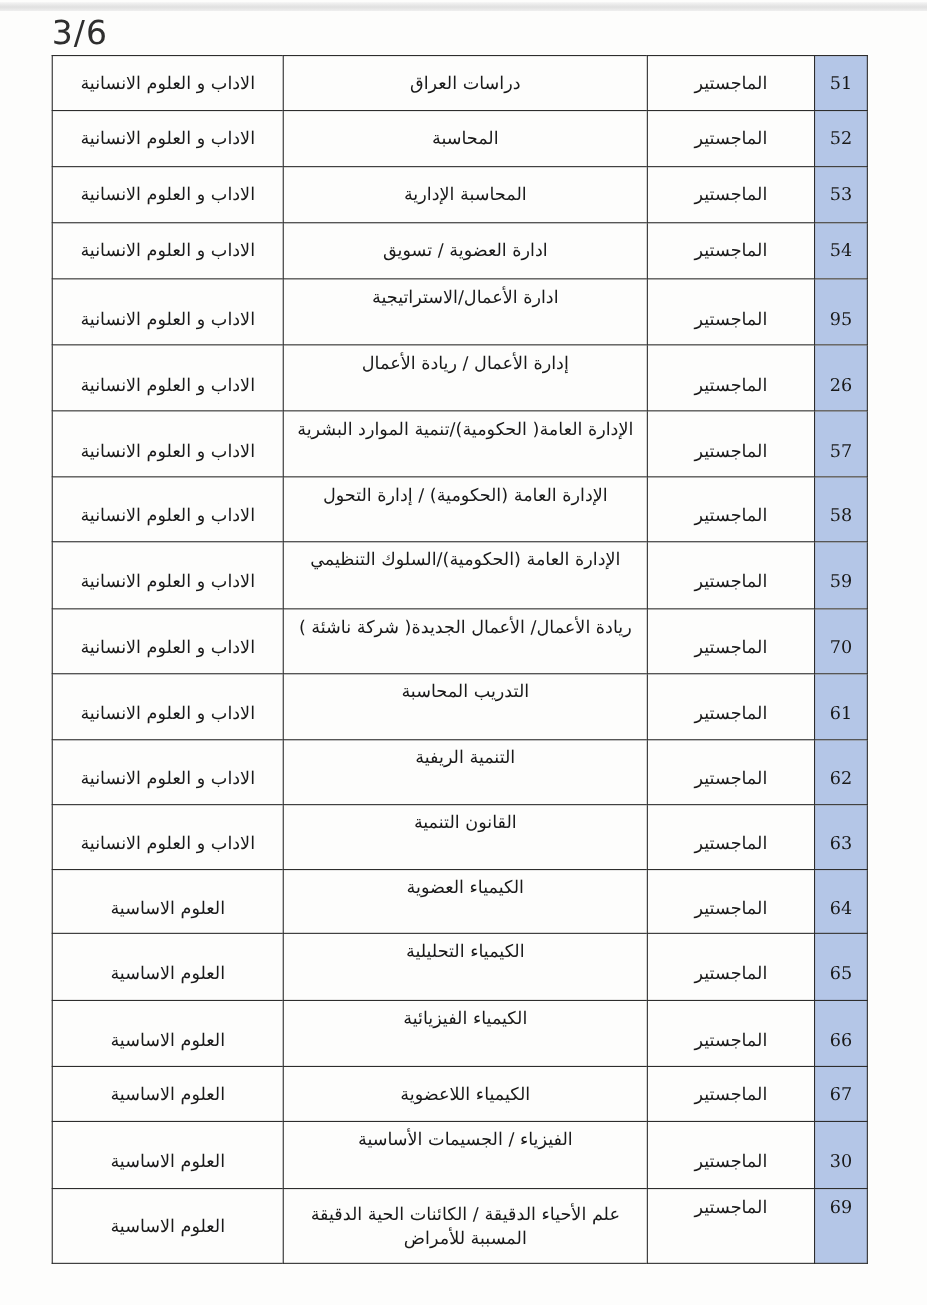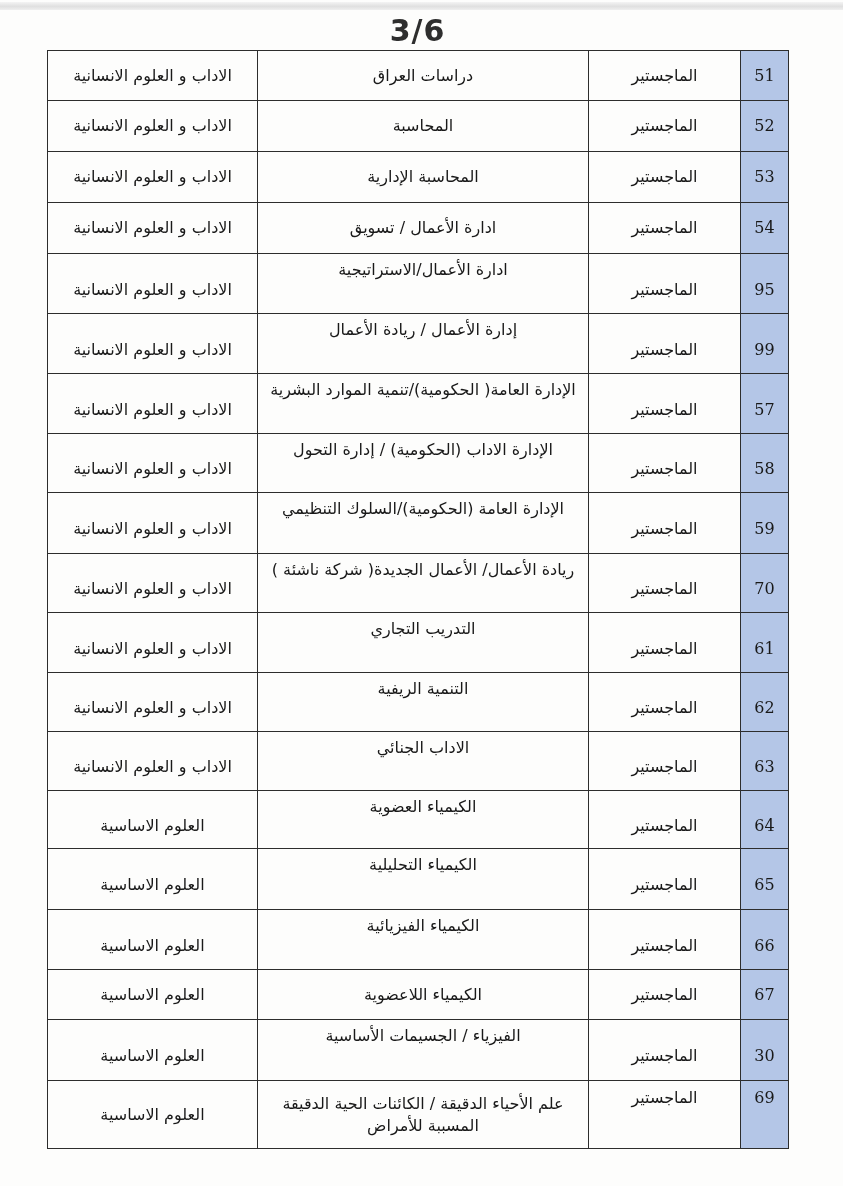--- a/index.html
+++ b/index.html
@@ -9,22 +9,22 @@
     font-family:"DejaVu Sans",sans-serif;
     position:relative;
     overflow:hidden;
   }
   .scan-band{
     position:absolute;top:2px;left:0;width:843px;height:8px;
     background:linear-gradient(#f4f4f4,#e0e0e0 55%,#efefef);
   }
   .page-number{
     position:absolute;top:11px;left:47px;width:741px;
-    text-align:center;
-    font-size:30px;line-height:39px;font-weight:700;
+    text-align:left;
+    font-size:30px;line-height:39px;font-weight:400;
     color:#2e2e2e;letter-spacing:1px;
     z-index:2;
     font-family:"DejaVu Sans",sans-serif;
   }
   table.programs{
     position:absolute;top:50px;left:47px;
     width:741px;
     border-collapse:collapse;
     table-layout:fixed;
     direction:rtl;
@@ -94,75 +94,75 @@
   </tr>
       <tr style="height: 51px;">
     <td class="num">53</td>
     <td class="degree">الماجستير</td>
     <td class="program">المحاسبة الإدارية</td>
     <td class="category">الاداب و العلوم الانسانية</td>
   </tr>
       <tr style="height: 51px;">
     <td class="num">54</td>
     <td class="degree">الماجستير</td>
-    <td class="program">ادارة الأعمال / تسويق</td>
+    <td class="program">ادارة العضوية / تسويق</td>
     <td class="category">الاداب و العلوم الانسانية</td>
   </tr>
       <tr class="program-top" style="height: 60px;">
     <td class="num">95</td>
     <td class="degree">الماجستير</td>
     <td class="program">ادارة الأعمال/الاستراتيجية</td>
     <td class="category">الاداب و العلوم الانسانية</td>
   </tr>
       <tr class="program-top" style="height: 60px;">
-    <td class="num">99</td>
+    <td class="num">26</td>
     <td class="degree">الماجستير</td>
     <td class="program">إدارة الأعمال / ريادة الأعمال</td>
     <td class="category">الاداب و العلوم الانسانية</td>
   </tr>
       <tr class="program-top" style="height: 60px;">
     <td class="num">57</td>
     <td class="degree">الماجستير</td>
     <td class="program">الإدارة العامة( الحكومية)/تنمية الموارد البشرية</td>
     <td class="category">الاداب و العلوم الانسانية</td>
   </tr>
       <tr class="program-top" style="height: 59px;">
     <td class="num">58</td>
     <td class="degree">الماجستير</td>
-    <td class="program">الإدارة الاداب (الحكومية) / إدارة التحول</td>
+    <td class="program">الإدارة العامة (الحكومية) / إدارة التحول</td>
     <td class="category">الاداب و العلوم الانسانية</td>
   </tr>
       <tr class="program-top" style="height: 61px;">
     <td class="num">59</td>
     <td class="degree">الماجستير</td>
     <td class="program">الإدارة العامة (الحكومية)/السلوك التنظيمي</td>
     <td class="category">الاداب و العلوم الانسانية</td>
   </tr>
       <tr class="program-top" style="height: 59px;">
     <td class="num">70</td>
     <td class="degree">الماجستير</td>
     <td class="program">ريادة الأعمال/ الأعمال الجديدة( شركة ناشئة )</td>
     <td class="category">الاداب و العلوم الانسانية</td>
   </tr>
       <tr class="program-top" style="height: 60px;">
     <td class="num">61</td>
     <td class="degree">الماجستير</td>
-    <td class="program">التدريب التجاري</td>
+    <td class="program">التدريب المحاسبة</td>
     <td class="category">الاداب و العلوم الانسانية</td>
   </tr>
       <tr class="program-top" style="height: 59px;">
     <td class="num">62</td>
     <td class="degree">الماجستير</td>
     <td class="program">التنمية الريفية</td>
     <td class="category">الاداب و العلوم الانسانية</td>
   </tr>
       <tr class="program-top" style="height: 59px;">
     <td class="num">63</td>
     <td class="degree">الماجستير</td>
-    <td class="program">الاداب الجنائي</td>
+    <td class="program">القانون التنمية</td>
     <td class="category">الاداب و العلوم الانسانية</td>
   </tr>
       <tr class="program-top" style="height: 58px;">
     <td class="num">64</td>
     <td class="degree">الماجستير</td>
     <td class="program">الكيمياء العضوية</td>
     <td class="category">العلوم الاساسية</td>
   </tr>
       <tr class="program-top" style="height: 61px;">
     <td class="num">65</td>

